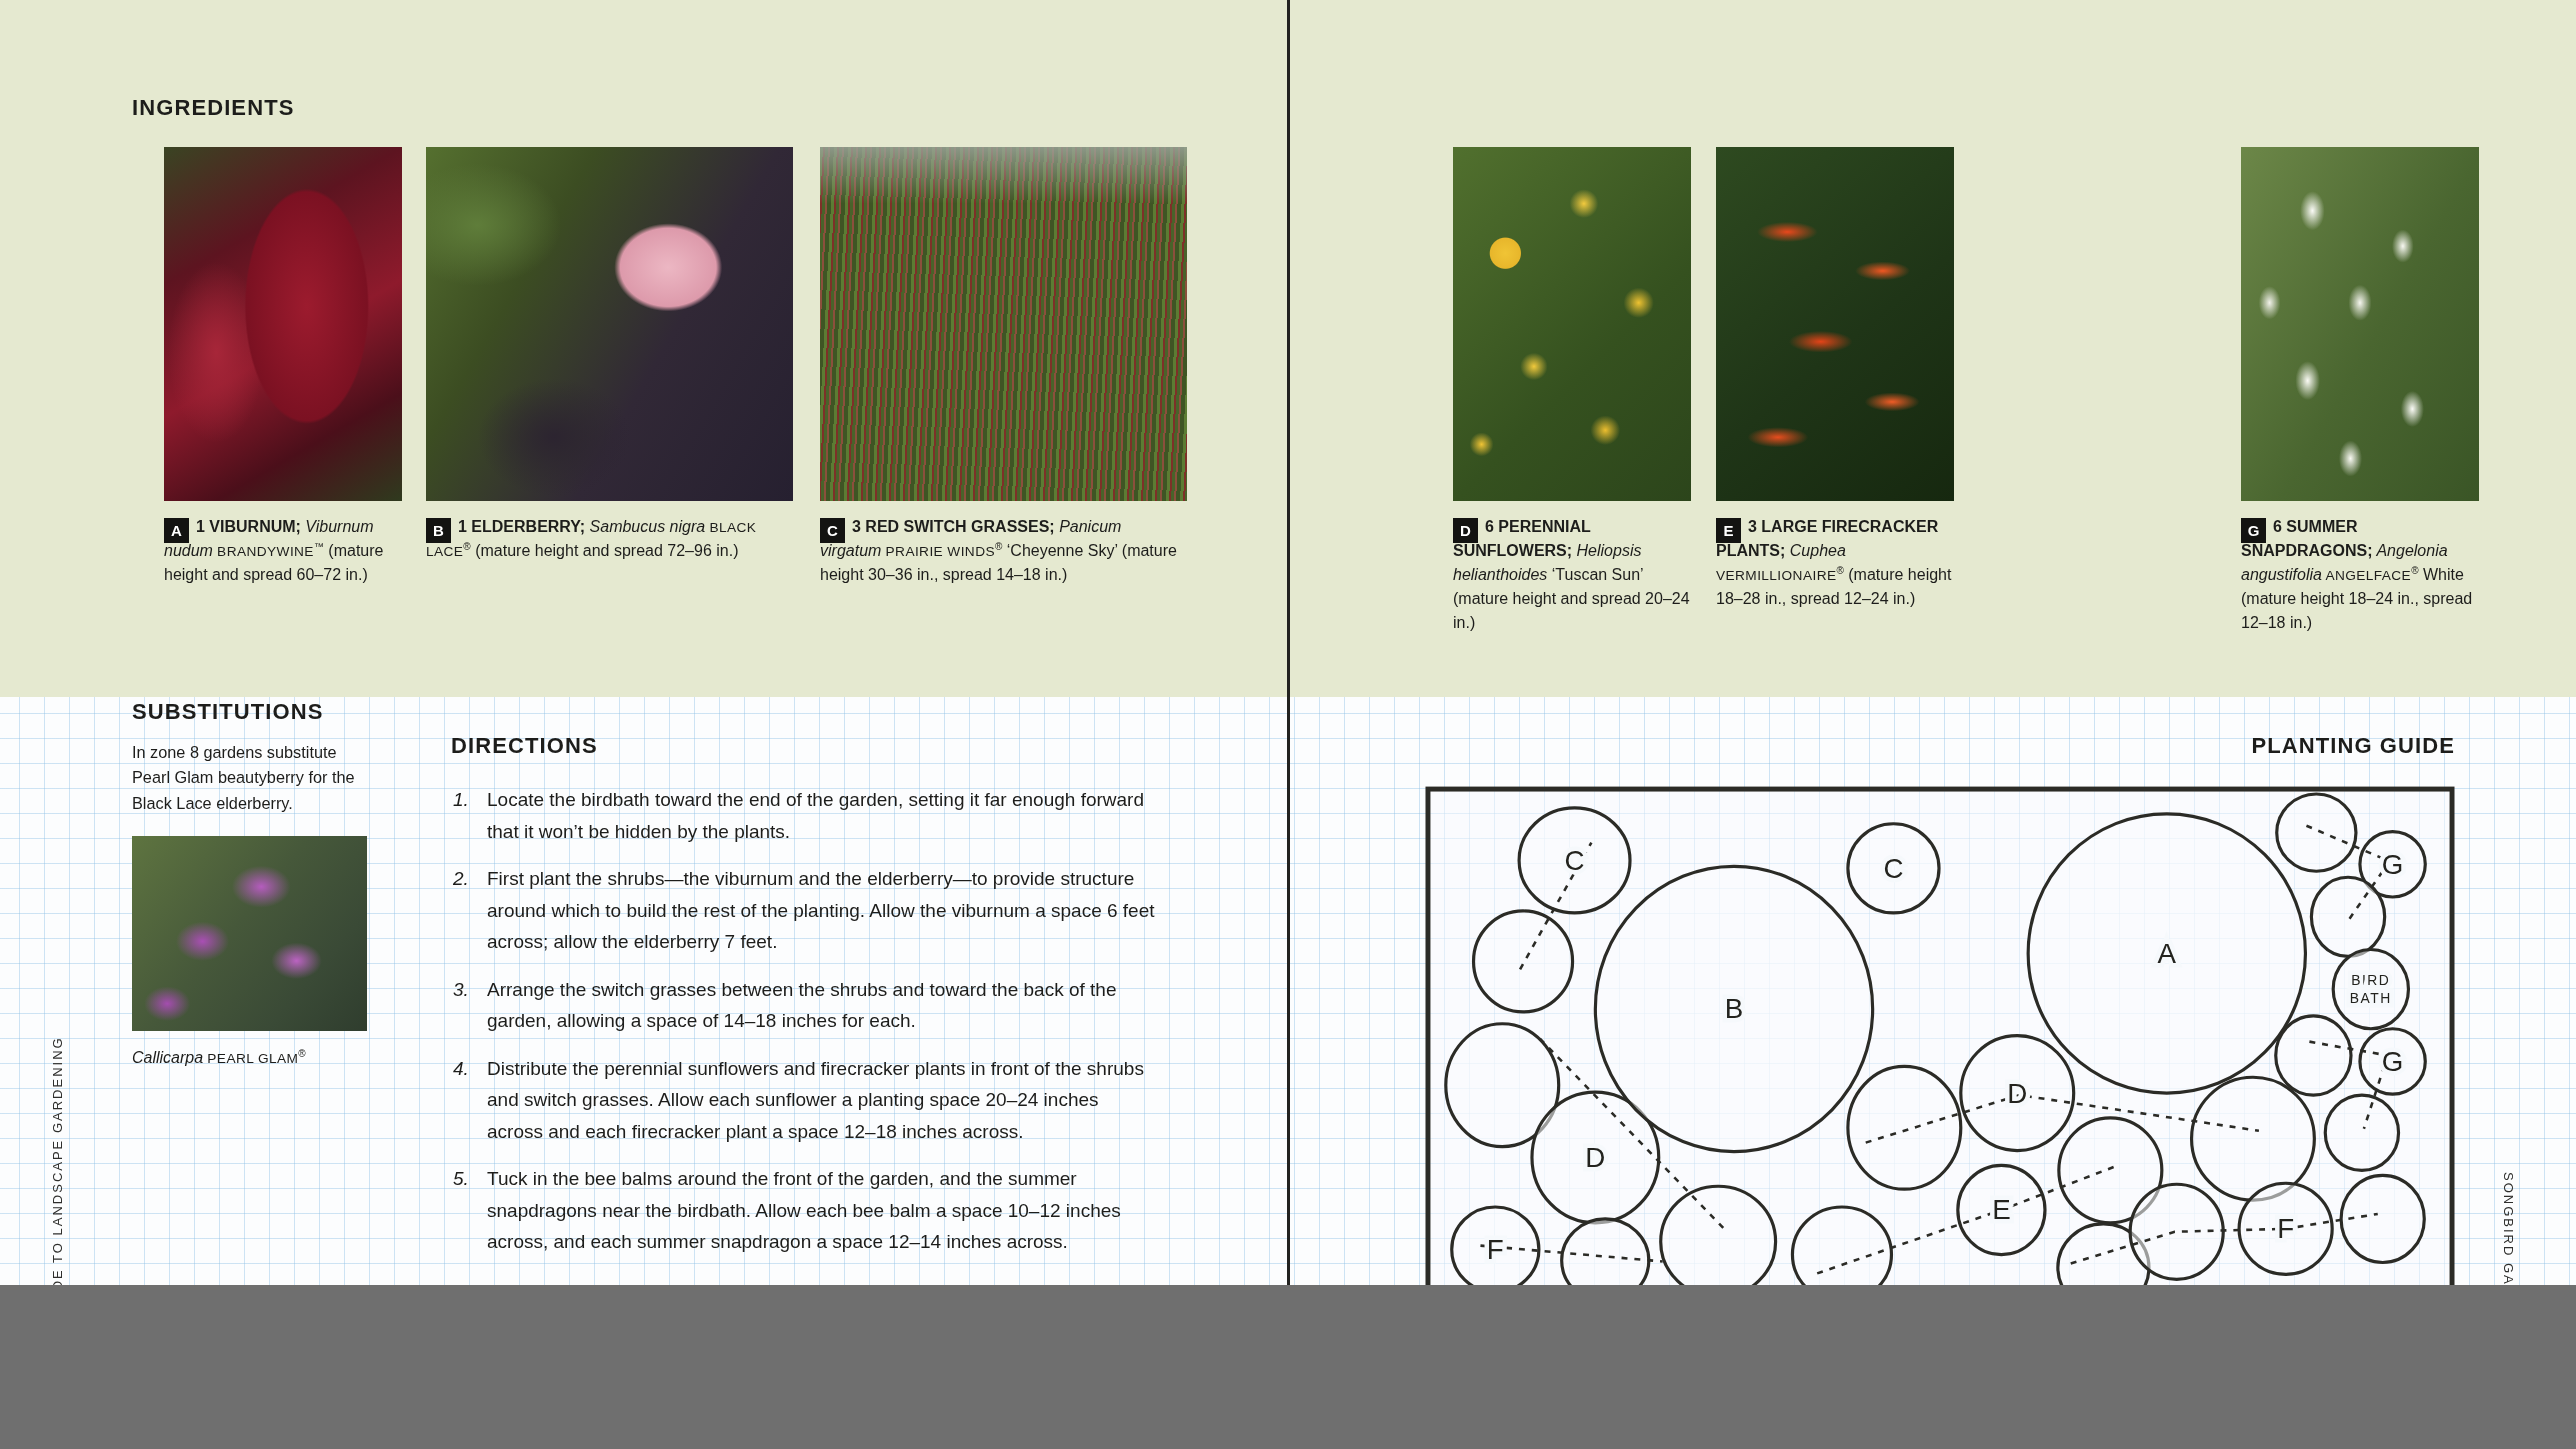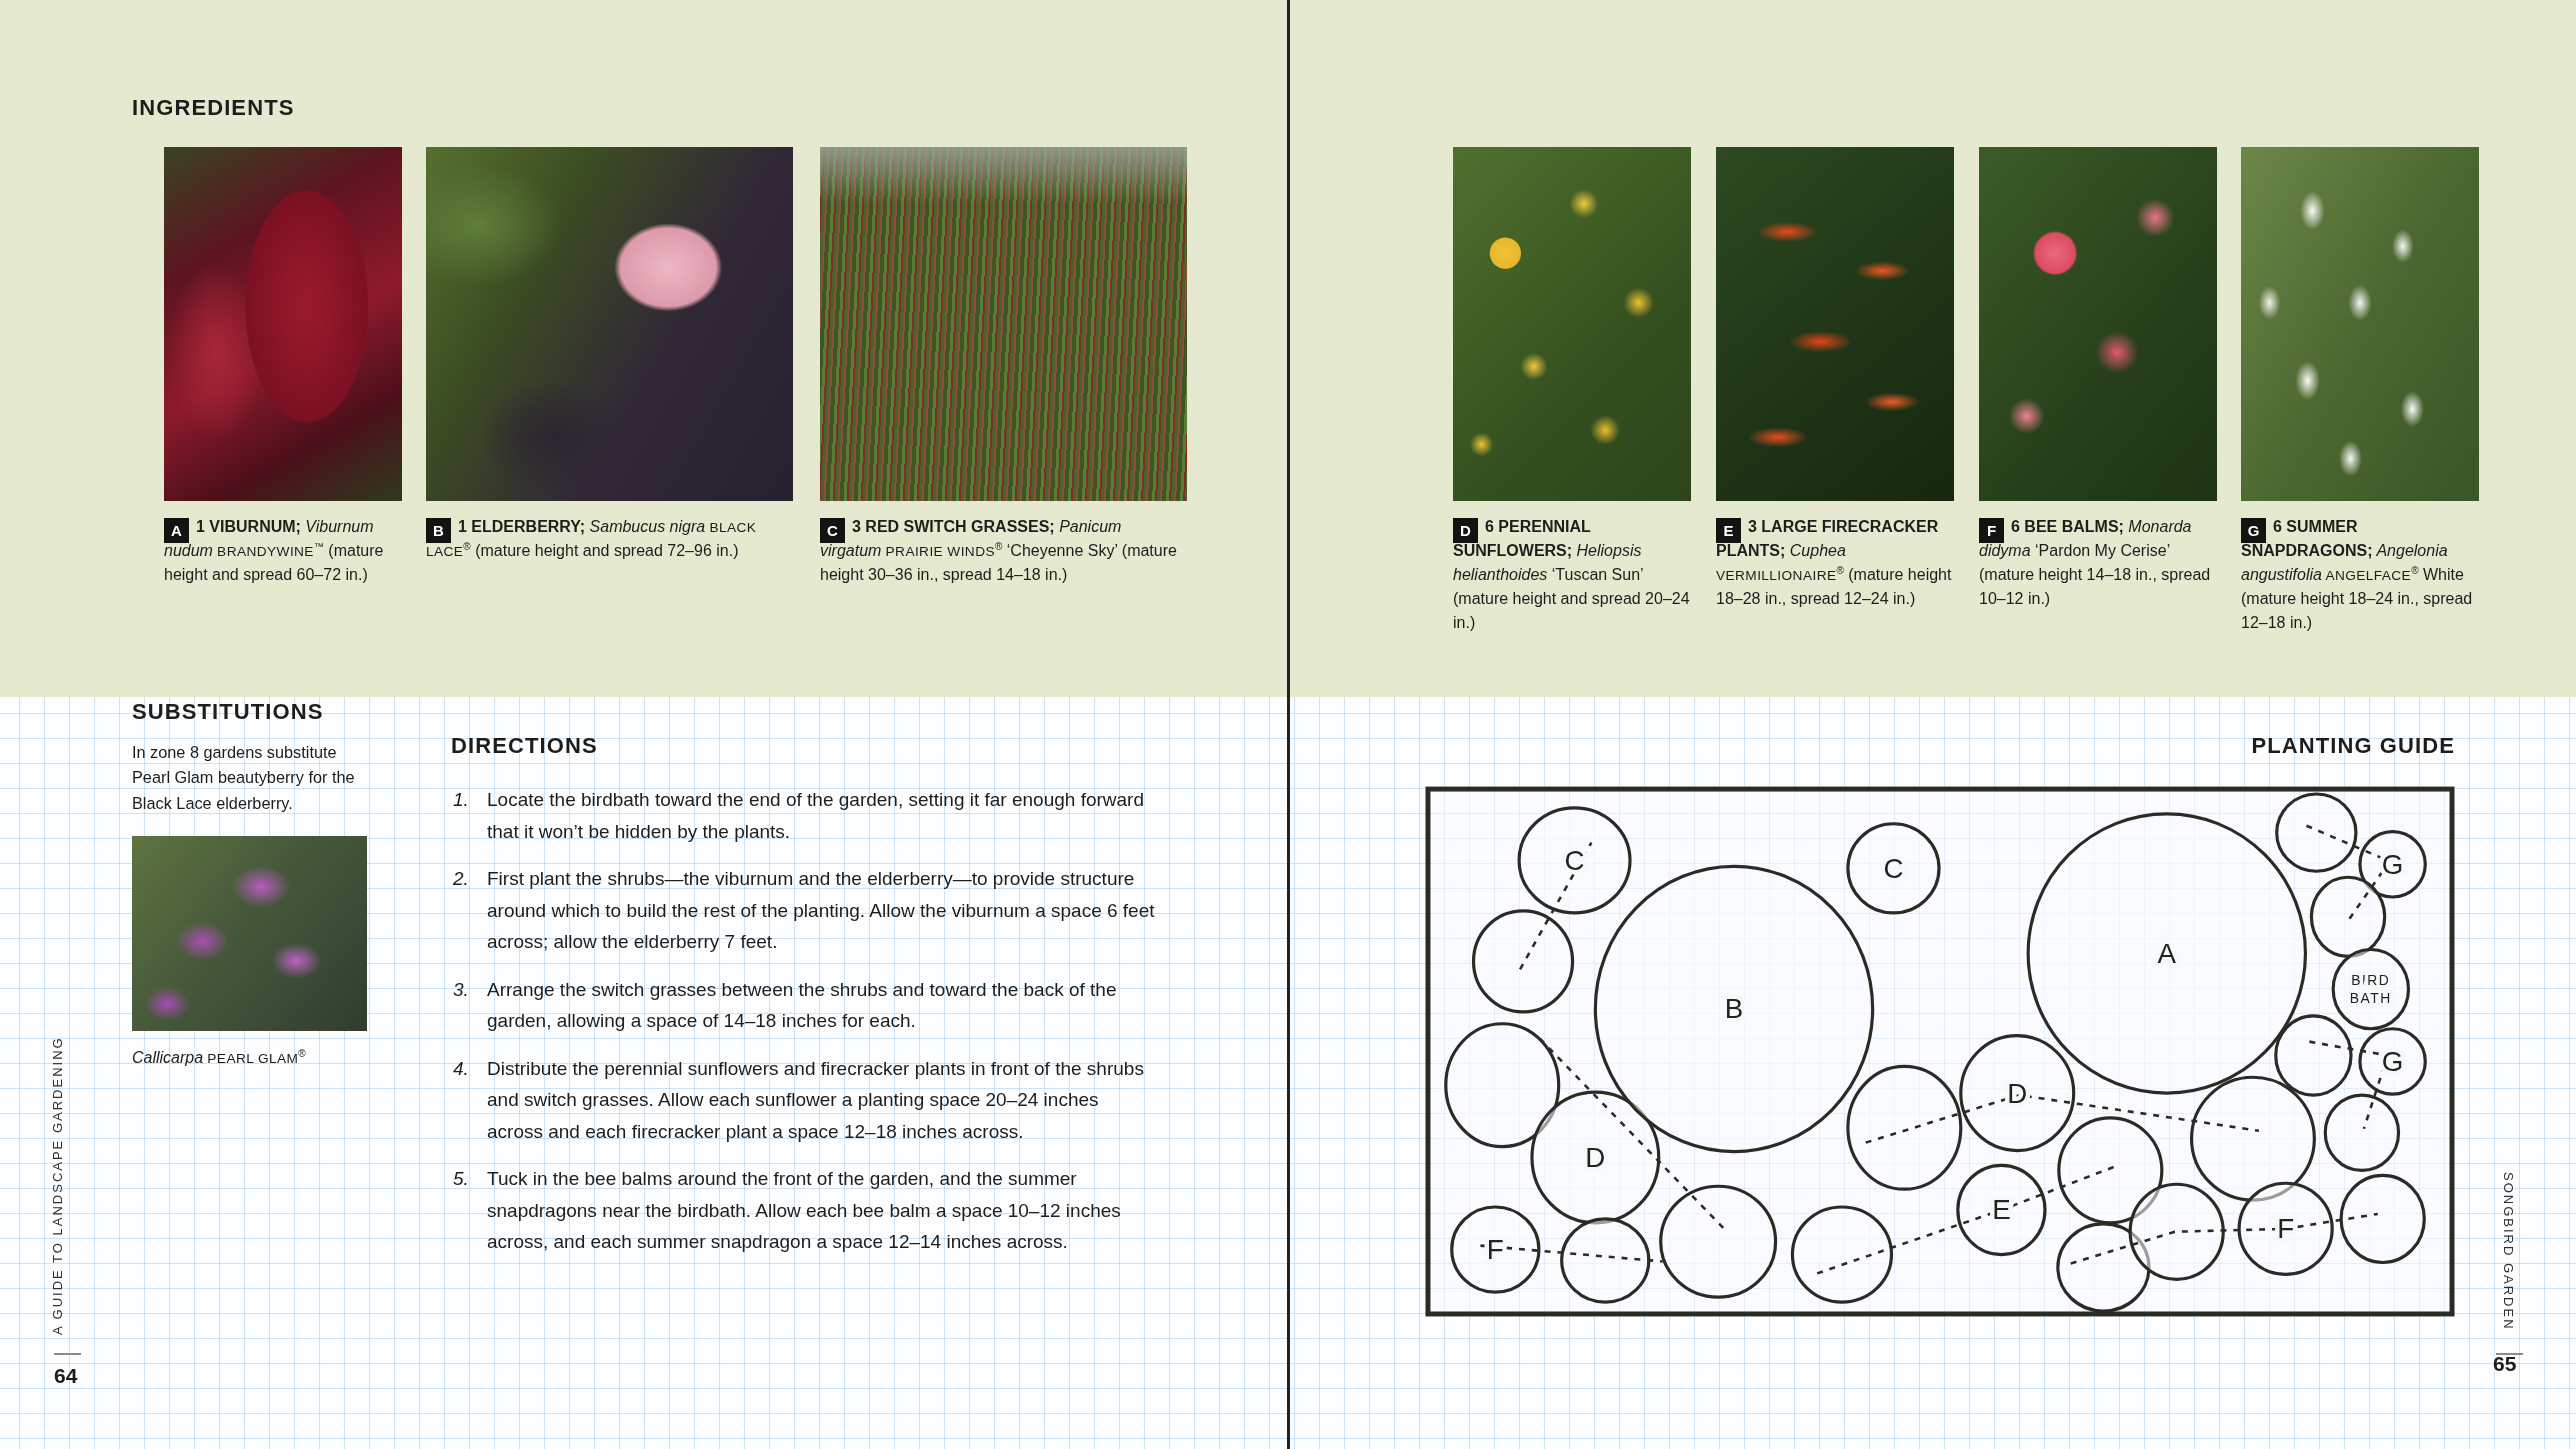--- a/index.html
+++ b/index.html
@@ -1,17 +1,17 @@
 <!DOCTYPE html>
 <html style="--green: #e5e9d0; --ink: #1d1d1b; --grid: rgba(141,191,231,0.42); --diag: #2b2b26; --badge: #131311;"><head>
 <meta charset="utf-8">
 <style>
   html,body{margin:0;padding:0;background:#6f6f6f;}
   .spread{
-    position:relative;width:2576px;height:1449px;overflow:hidden;
+    position:relative;width:2576px;height:1285px;overflow:hidden;
     background:#eab308;
     font-family:"Liberation Sans",sans-serif;
     color:var(--ink,#1d1d1b);
     -webkit-font-smoothing:antialiased;
   }
   .band-top{position:absolute;left:0;top:0;width:2576px;height:697px;background:var(--green,#e5e9d0);}
   .band-bottom{
     position:absolute;left:0;top:697px;width:2576px;height:753px;
     background-color:#fcfdfe;
     background-image:
@@ -159,26 +159,20 @@
   <figure class="plant p-d">
     <div class="photo photo-d"></div>
     <figcaption class="cap">
       <span class="badge">D</span><span><span class="sg-b">6 PERENNIAL SUNFLOWERS;</span><span class="sg-i"> Heliopsis helianthoides</span><span> ‘Tuscan Sun’ (mature height and spread 20–24 in.)</span></span>
     </figcaption>
   </figure>
   <figure class="plant p-e">
     <div class="photo photo-e"></div>
     <figcaption class="cap">
       <span class="badge">E</span><span><span class="sg-b">3 LARGE FIRECRACKER PLANTS;</span><span class="sg-i"> Cuphea</span><span class="sg-sc"> VERMILLIONAIRE</span><span class="sg-sup">®</span><span> (mature height 18–28 in., spread 12–24 in.)</span></span>
-    </figcaption>
-  </figure>
-  <figure class="plant p-f">
-    <div class="photo photo-f"></div>
-    <figcaption class="cap">
-      <span class="badge">F</span><span><span class="sg-b">6 BEE BALMS;</span><span class="sg-i"> Monarda didyma</span><span> ‘Pardon My Cerise’ (mature height 14–18 in., spread 10–12 in.)</span></span>
     </figcaption>
   </figure>
   <figure class="plant p-g">
     <div class="photo photo-g"></div>
     <figcaption class="cap">
       <span class="badge">G</span><span><span class="sg-b">6 SUMMER SNAPDRAGONS;</span><span class="sg-i"> Angelonia angustifolia</span><span class="sg-sc"> ANGELFACE</span><span class="sg-sup">®</span><span> White (mature height 18–24 in., spread 12–18 in.)</span></span>
     </figcaption>
   </figure>
 
   <section class="subs">

